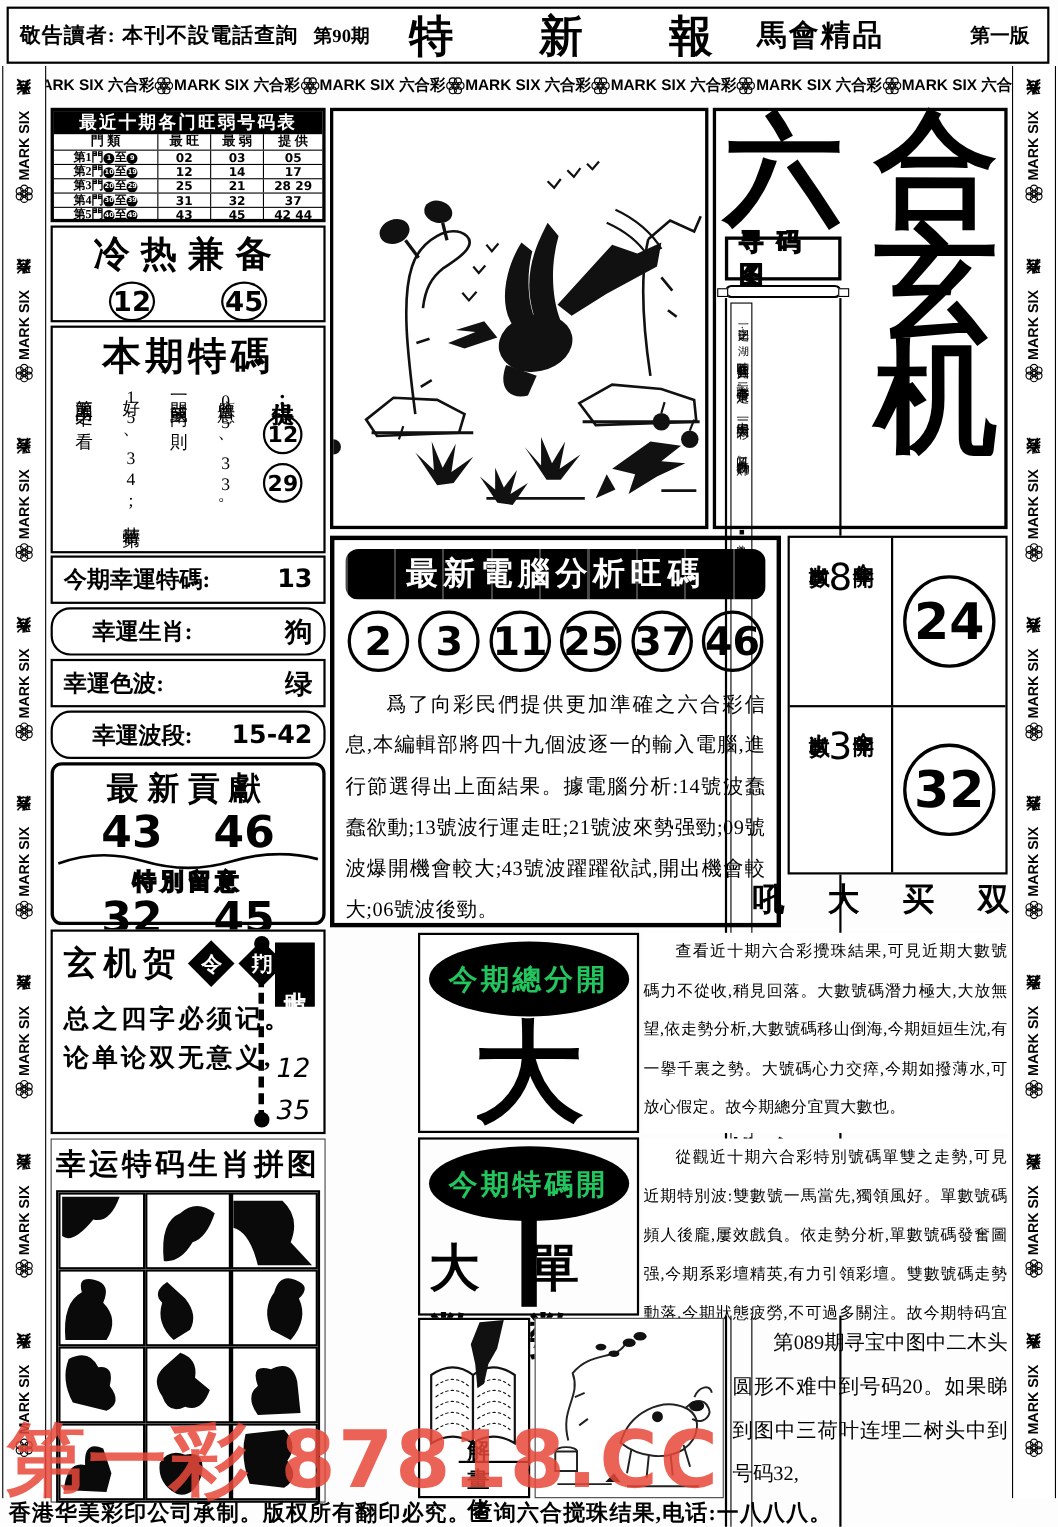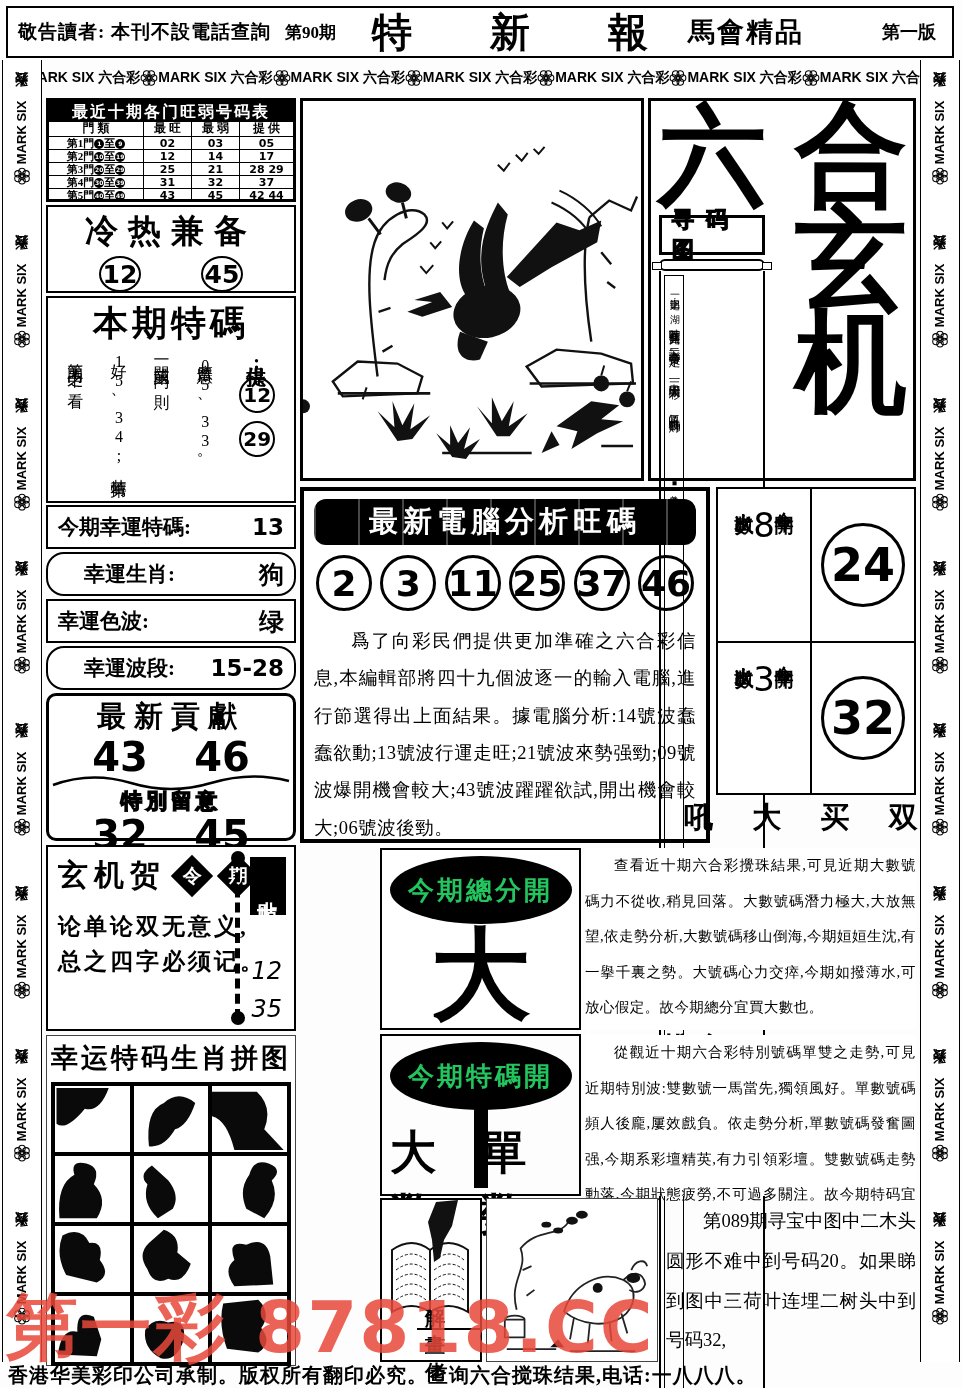--- a/index.html
+++ b/index.html
@@ -583,21 +583,21 @@
     <div class="box lucky-row rounded" style="top:454px">
       <span class="lab">幸運生肖:</span>
       <span class="val cjk">狗</span>
     </div>
     <div class="box lucky-row" style="top:501px">
       <span class="lab">幸運色波:</span>
       <span class="val cjk">绿</span>
     </div>
     <div class="box lucky-row rounded" style="top:548px">
       <span class="lab">幸運波段:</span>
-      <span class="val">15-28</span>
+      <span class="val">15-42</span>
     </div>
 
     <div id="contrib" class="box">
       <div class="ct-title">最新貢獻</div>
       <div class="ct-nums">
         <span>43</span>
         <span>46</span>
       </div>
       <svg class="wave" width="240" height="16" viewBox="0 0 240 16">
         <path d="M2,10 Q40,-4 80,8 T160,8 T238,6" fill="none" stroke="#000" stroke-width="2.4"></path>
@@ -613,22 +613,22 @@
       <div class="my-title">
         <span class="t">玄机贺</span>
         <span class="diamond">
             <span>令</span>
           </span>
         <span class="diamond">
             <span>期</span>
           </span>
       </div>
       <div class="my-lines">
+        <div>总之四字必须记。</div>
         <div>论单论双无意义,</div>
-        <div>总之四字必须记。</div>
       </div>
       <div class="my-rail"></div>
       <div class="tip-box">贴士</div>
       <div class="tip-nums">
         <div>12</div>
         <div>35</div>
       </div>
     </div>
 
     <div id="puzzle" class="box">

